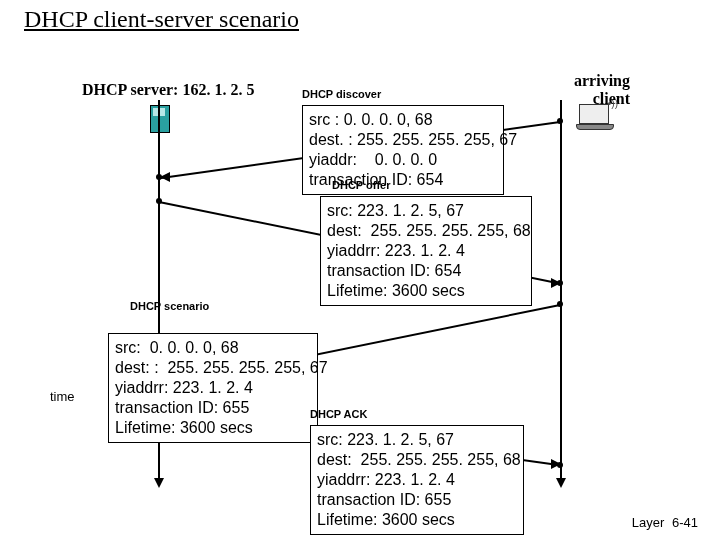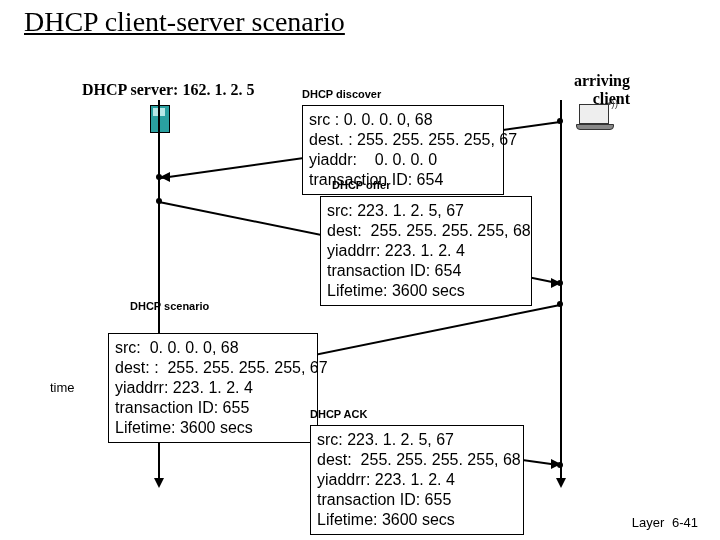--- a/index.html
+++ b/index.html
@@ -1,37 +1,37 @@
 <!DOCTYPE html>
 <html><head>
 <meta charset="utf-8">
 <style>
   body{margin:0;padding:0;font-family:Arial,Helvetica,sans-serif;background:#fff;color:#000;width:720px;height:540px;position:relative;overflow:hidden}
-  .slide-title{position:absolute;left:24px;top:6px;font-family:"Comic Sans MS","Comic Sans",cursive;font-size:28px;text-decoration:underline}
+  .slide-title{position:absolute;left:24px;top:6px;font-family:"Comic Sans MS","Comic Sans",cursive;font-size:24px;text-decoration:underline}
   .hdr{position:absolute;font-family:"Comic Sans MS","Comic Sans",cursive;font-size:16px;font-weight:bold}
   .server-label{left:82px;top:81px}
   .client-label{left:574px;top:72px}
   .timeline{position:absolute;top:100px;width:2px;height:380px;background:#000}
   .tl-left{left:158px}
   .tl-right{left:560px}
   .arr-head{position:absolute;width:0;height:0;border-left:5px solid transparent;border-right:5px solid transparent;border-top:10px solid #000}
   .ah-left{left:154px;top:478px}
   .ah-right{left:556px;top:478px}
   .dot{position:absolute;width:6px;height:6px;border-radius:50%;background:#000}
   .msg-title{position:absolute;font-weight:bold;font-size:11px}
   .msg-box{position:absolute;border:1px solid #000;background:#fff;font-size:16px;line-height:1.25;padding:4px 6px;white-space:pre}
   .arrow-line{position:absolute;height:2px;background:#000;transform-origin:left center}
   .arrow-tip{position:absolute;width:0;height:0}
   .server-icon{position:absolute;left:150px;top:105px;width:18px;height:26px;background:#2aa0a0;border:1px solid #000}
   .server-icon:before{content:"";position:absolute;left:2px;top:2px;width:12px;height:8px;background:#b8e8e8}
   .laptop{position:absolute;left:576px;top:104px;width:36px;height:24px}
   .laptop .screen{width:28px;height:18px;border:1px solid #333;background:#eee;margin:0 auto}
   .laptop .base{width:36px;height:4px;background:#888;border:1px solid #333;border-radius:0 0 4px 4px}
   .laptop .signal{position:absolute;right:-6px;top:-6px;font-size:10px;color:#444}
-  .time-label{position:absolute;left:50px;top:380px;font-size:13px}
+  .time-label{position:absolute;left:50px;top:389px;font-size:13px}
   .footer{position:absolute;right:22px;bottom:10px;font-size:13px}
   .footer .layer{margin-right:4px}
 </style>
 </head>
 <body>
 
 <div class="slide-title">DHCP client-server scenario</div>
 
 <div class="hdr server-label">DHCP server: 162. 1. 2. 5</div>
 <div class="hdr client-label" style="white-space:pre;text-align:right">arriving

